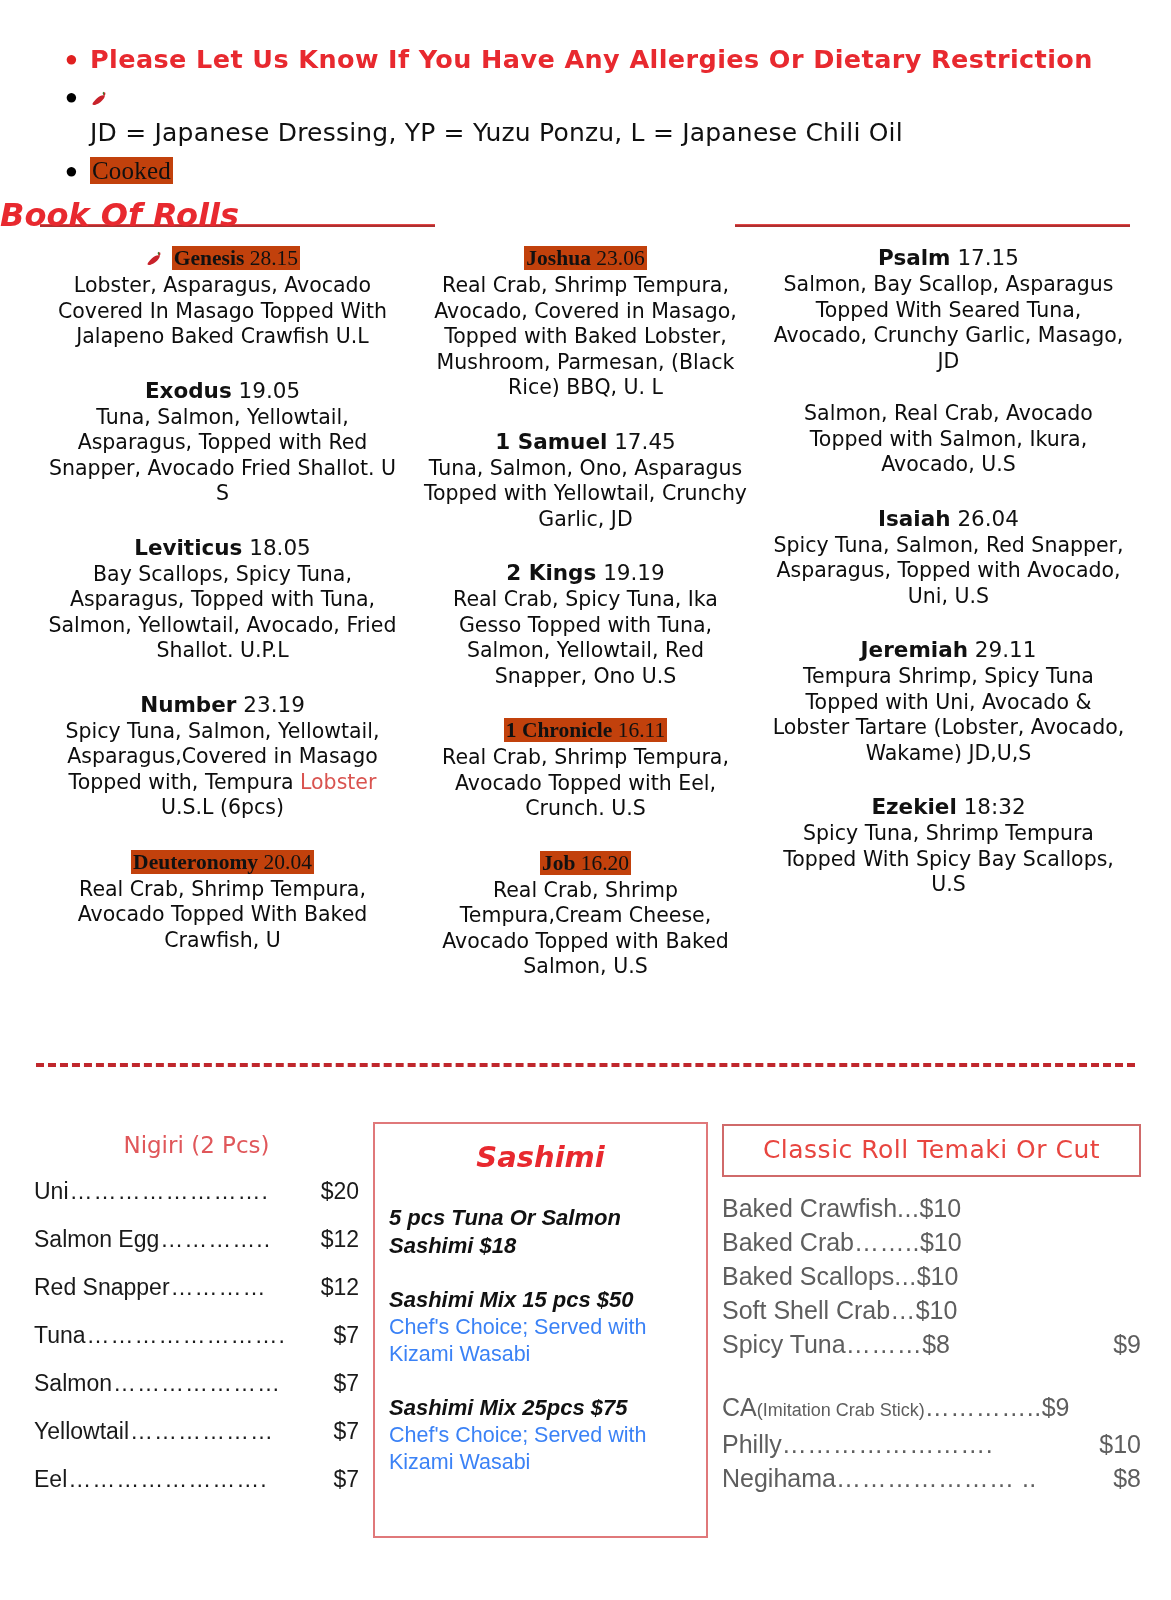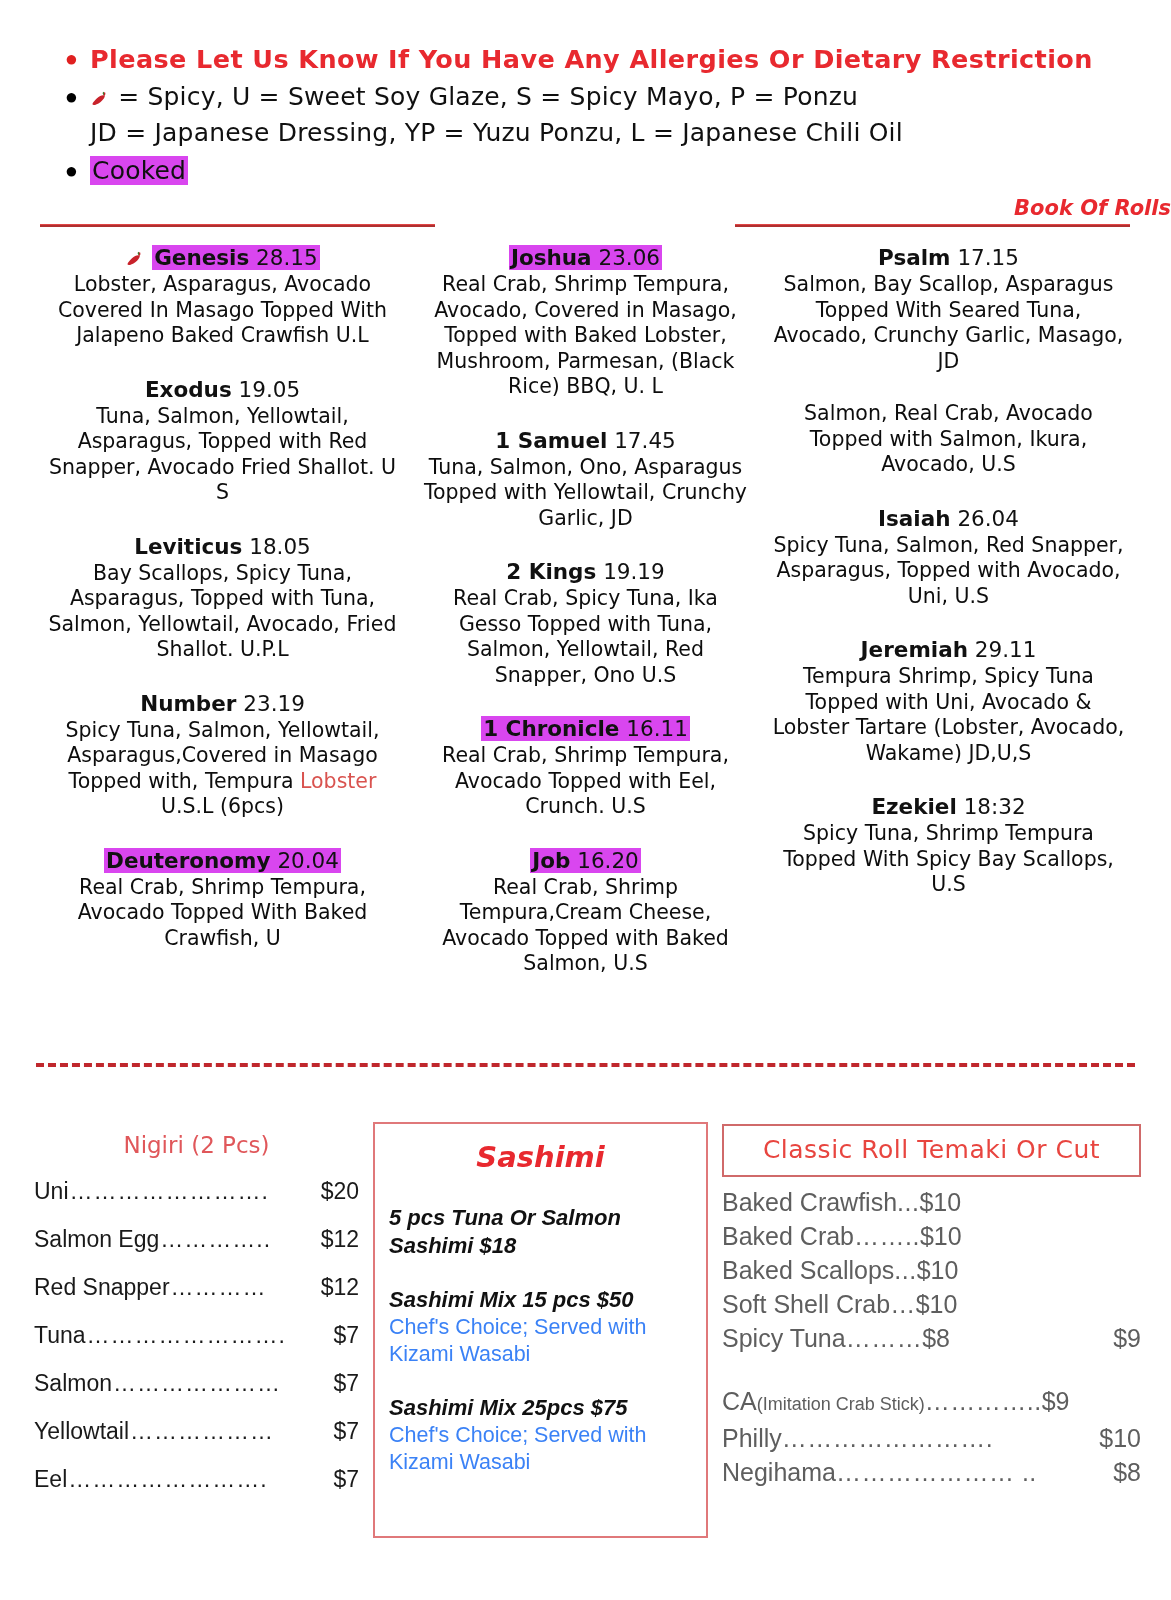--- a/index.html
+++ b/index.html
@@ -41,21 +41,21 @@
     white-space: nowrap;
   }
   .note-text.allergy {
     color: #e8292f;
     font-weight: bold;
     font-size: 25.5px;
     letter-spacing: 0.4px;
   }
   .note-text.legend { color: #101010; font-size: 25px; }
   .note-indent { padding-left: 50px; margin-top: -2px; margin-bottom: 4px; }
-  .hl { background: #d946ef; padding: 0 2px; }
+  .hl { background: #c2410c; padding: 0 2px; font-family: Liberation Serif, serif; }
 
   .chili {
     display: inline-block;
     width: 20px;
     height: 16px;
     vertical-align: -2px;
     position: relative;
   }
 
   
@@ -70,25 +70,25 @@
     height: 3px;
     background: #b03030;
     border-top: 1px solid #e04545;
   }
   .rule-left  { left: 40px;  width: 395px; }
   .rule-right { left: 735px; width: 395px; }
   .book-title {
     position: absolute;
     left: 0; right: 0;
     top: 0;
-    text-align: right;
+    text-align: left;
     font-family: "DejaVu Sans", sans-serif;
     font-style: italic;
     font-weight: bold;
-    font-size: 21px;
+    font-size: 32px;
     color: #e8292f;
   }
 
   
   .rolls {
     display: flex;
     padding: 0 32px;
     margin-top: 2px;
   }
   .col { flex: 1 1 0; padding: 0 8px; }
@@ -192,21 +192,21 @@
     line-height: 27px;
     color: #3b82f6;
   }
 
   
   .classic { flex: 1 1 auto; padding-top: 14px; }
   .classic-head {
     border: 2px solid #d06a6a;
     padding: 9px 12px 11px 12px;
     text-align: center;
-    margin-bottom: 8px;
+    margin-bottom: 14px;
   }
   .classic-head-text {
     font-family: "DejaVu Sans", sans-serif;
     font-size: 25px;
     color: #e8453f;
     letter-spacing: 0.5px;
     white-space: nowrap;
   }
   .classic-row {
     display: flex;
@@ -239,21 +239,20 @@
 
   <div class="note-row">
     <div class="bullet black">●</div>
     <div class="note-text legend">
       <span class="chili">
         <svg width="20" height="16" viewBox="0 0 20 16">
           <path d="M13.5 1.2 C13.0 2.6 13.4 3.6 14.0 4.3 C12.0 3.9 9.4 5.0 7.0 7.2 C4.2 9.8 2.0 12.6 2.6 13.6 C3.3 14.7 7.0 13.6 10.3 11.2 C13.4 8.9 15.3 6.0 14.6 4.6 C15.4 4.1 15.6 3.0 15.2 1.6 Z" fill="#c8222a"></path>
           <path d="M13.6 1.1 C13.1 2.0 13.3 2.9 13.9 3.6" stroke="#3c7a2a" stroke-width="1.3" fill="none"></path>
         </svg>
       </span>
-      <span>= Spicy,  U = Sweet Soy Glaze,  S = Spicy Mayo,  P = Ponzu</span>
     </div>
   </div>
 
   <div class="note-indent">
     <div class="note-text legend">JD = Japanese Dressing,  YP = Yuzu Ponzu,  L = Japanese Chili Oil</div>
   </div>
 
   <div class="note-row">
     <div class="bullet black">●</div>
     <div class="note-text legend"><span class="hl">Cooked</span></div>

